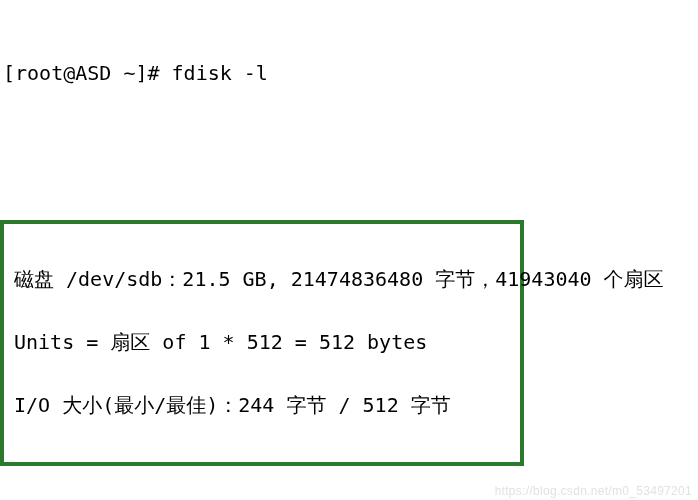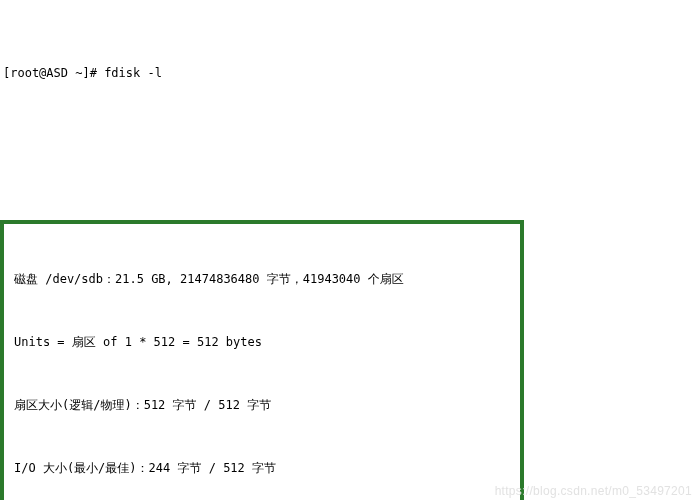--- a/index.html
+++ b/index.html
@@ -15,21 +15,21 @@
     font-family: "DejaVu Sans Mono", "Liberation Mono", monospace;
   }
   .terminal {
     position: absolute;
     left: 0;
     top: 0;
     width: 698px;
     height: 500px;
     background: #ffffff;
     color: #000000;
-    font-size: 12px;
+    font-size: 20px;
     line-height: 21px;
     white-space: pre;
   }
   .line {
     white-space: pre;
     height: 21px;
     padding-left: 3px;
     font-family: "DejaVu Sans Mono", "Liberation Mono", monospace;
     letter-spacing: 0px;
   }
@@ -62,21 +62,20 @@
 
 <div class="terminal">
 
   <div class="line">[root@ASD ~]# fdisk -l</div>
 
   <div class="blank-sm"></div>
 
   <div class="boxed">
     <div class="line">磁盘 /dev/sdb：21.5 GB, 21474836480 字节，41943040 个扇区</div>
     <div class="line">Units = 扇区 of 1 * 512 = 512 bytes</div>
-    <div class="line">扇区大小(逻辑/物理)：512 字节 / 512 字节</div>
     <div class="line">I/O 大小(最小/最佳)：244 字节 / 512 字节</div>
   </div>
 
   
   
 
   
 
   
 

